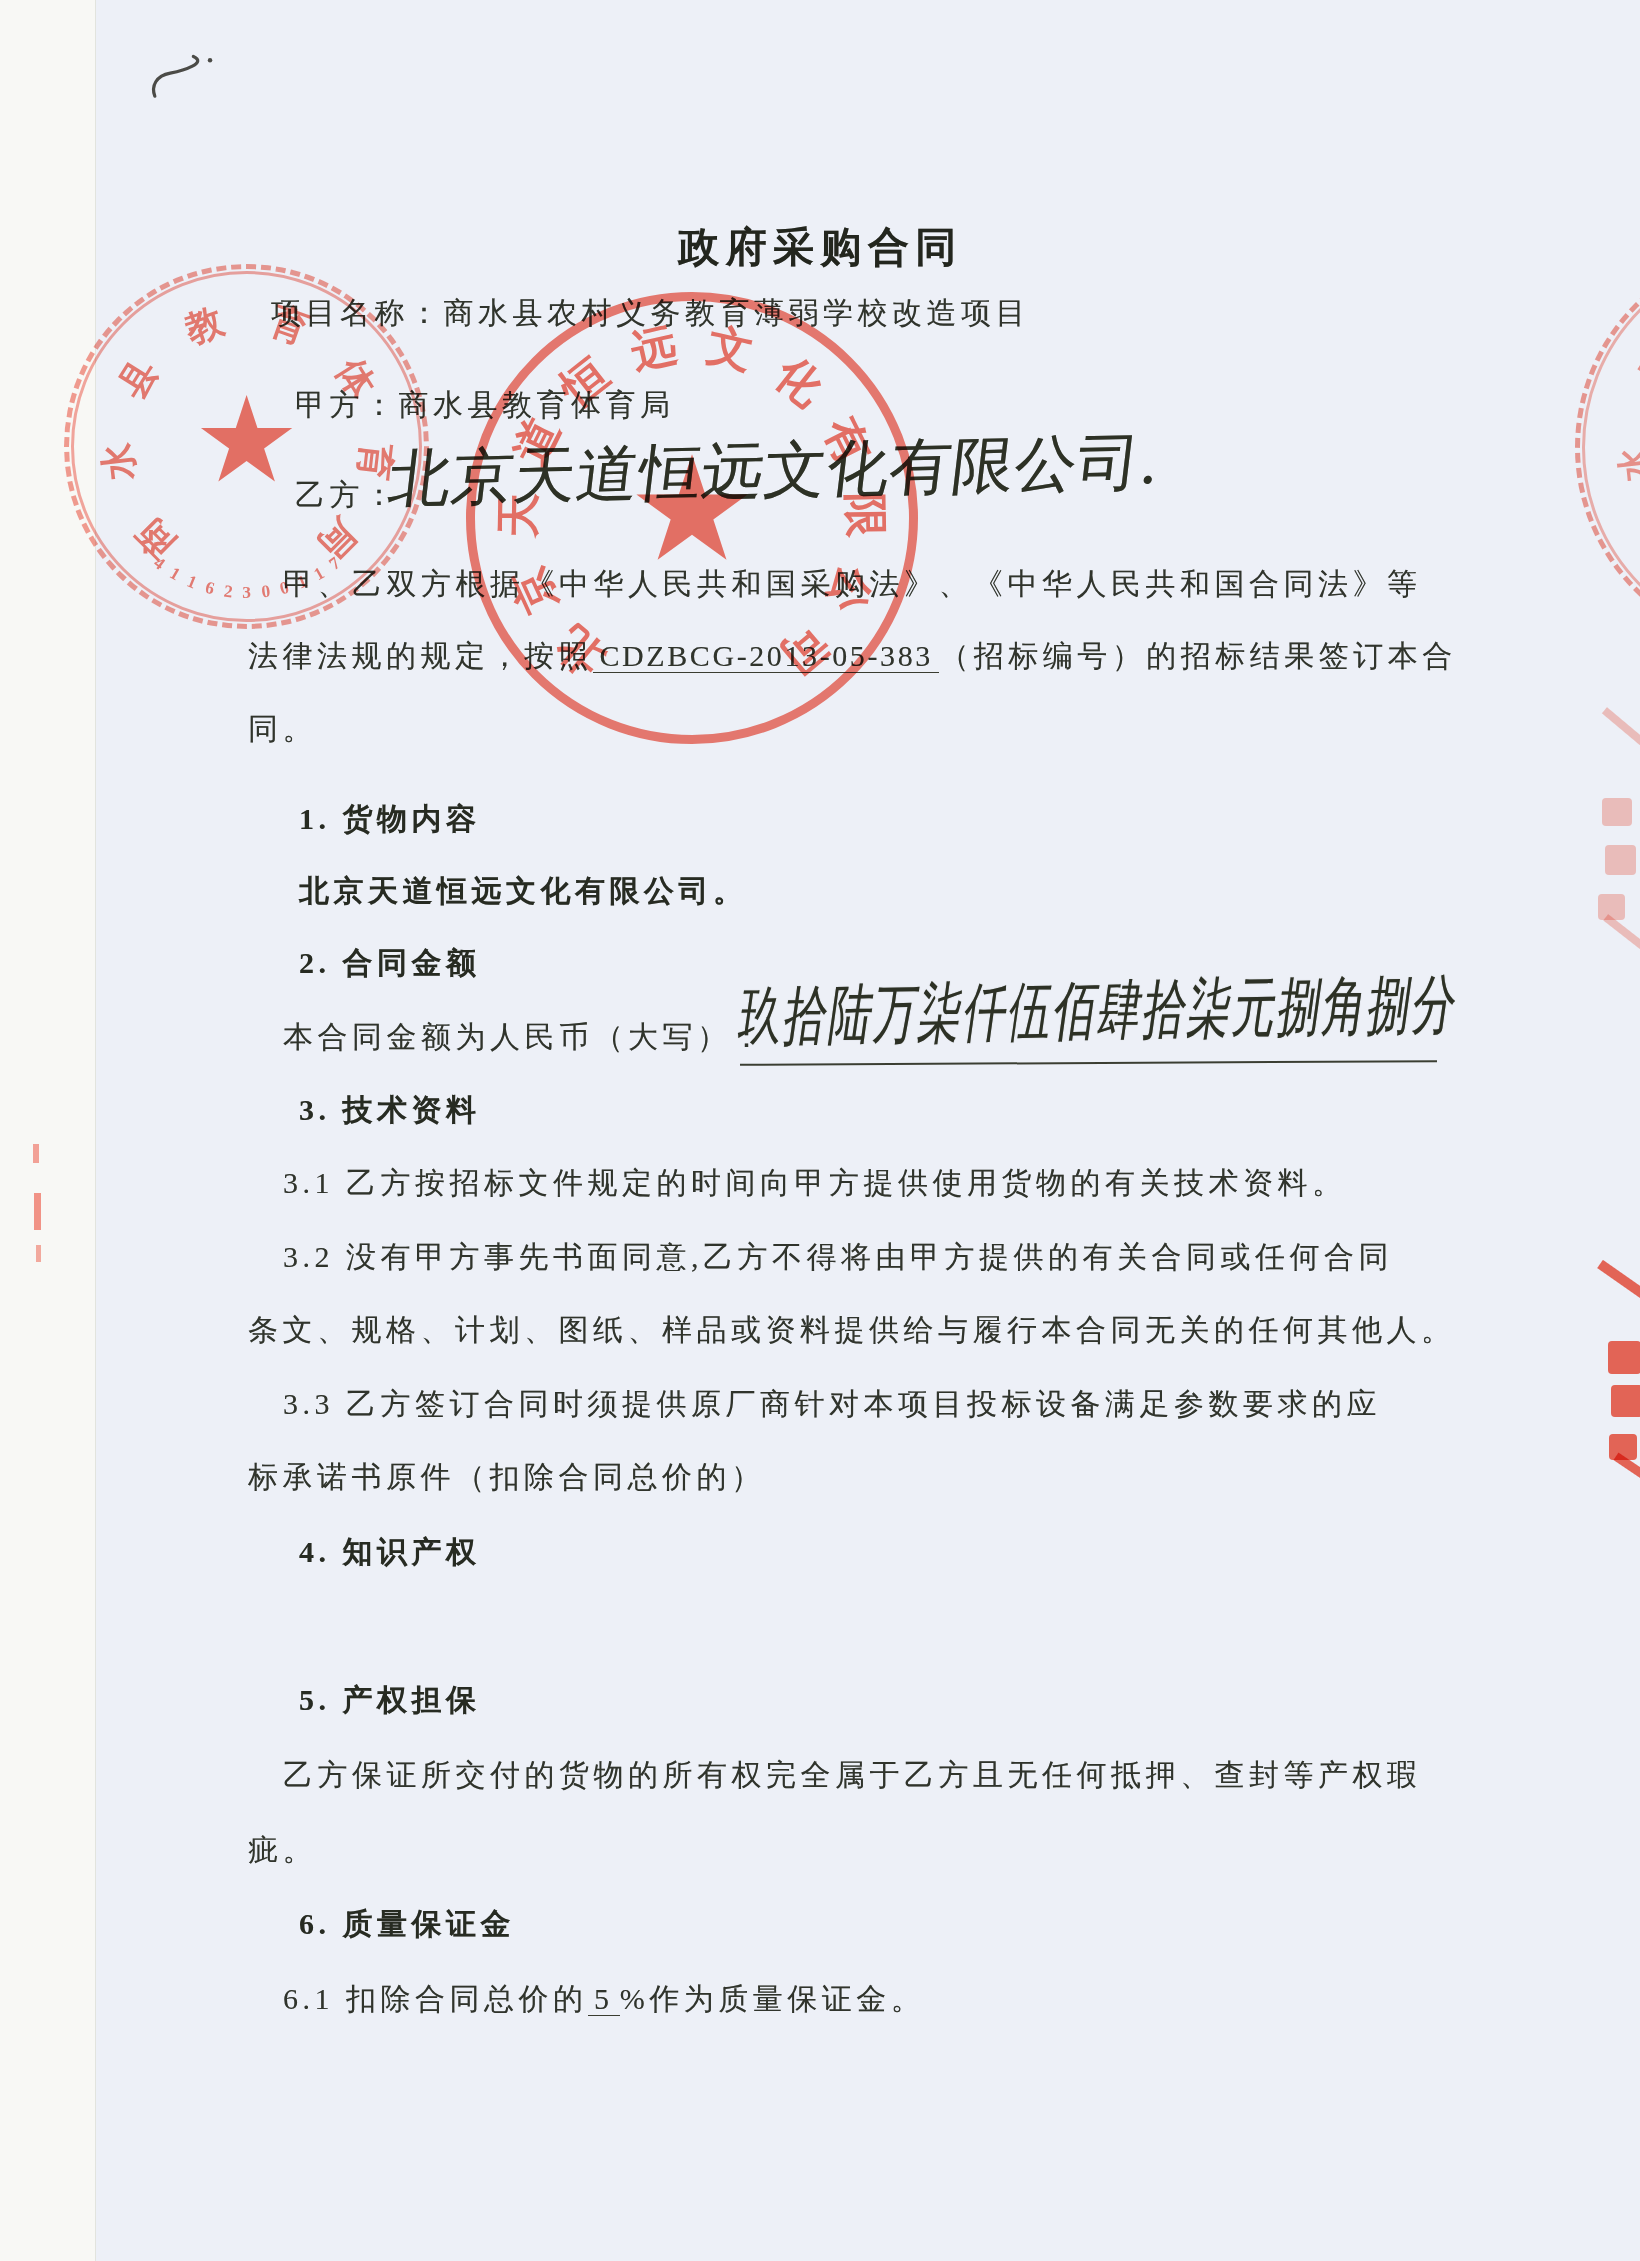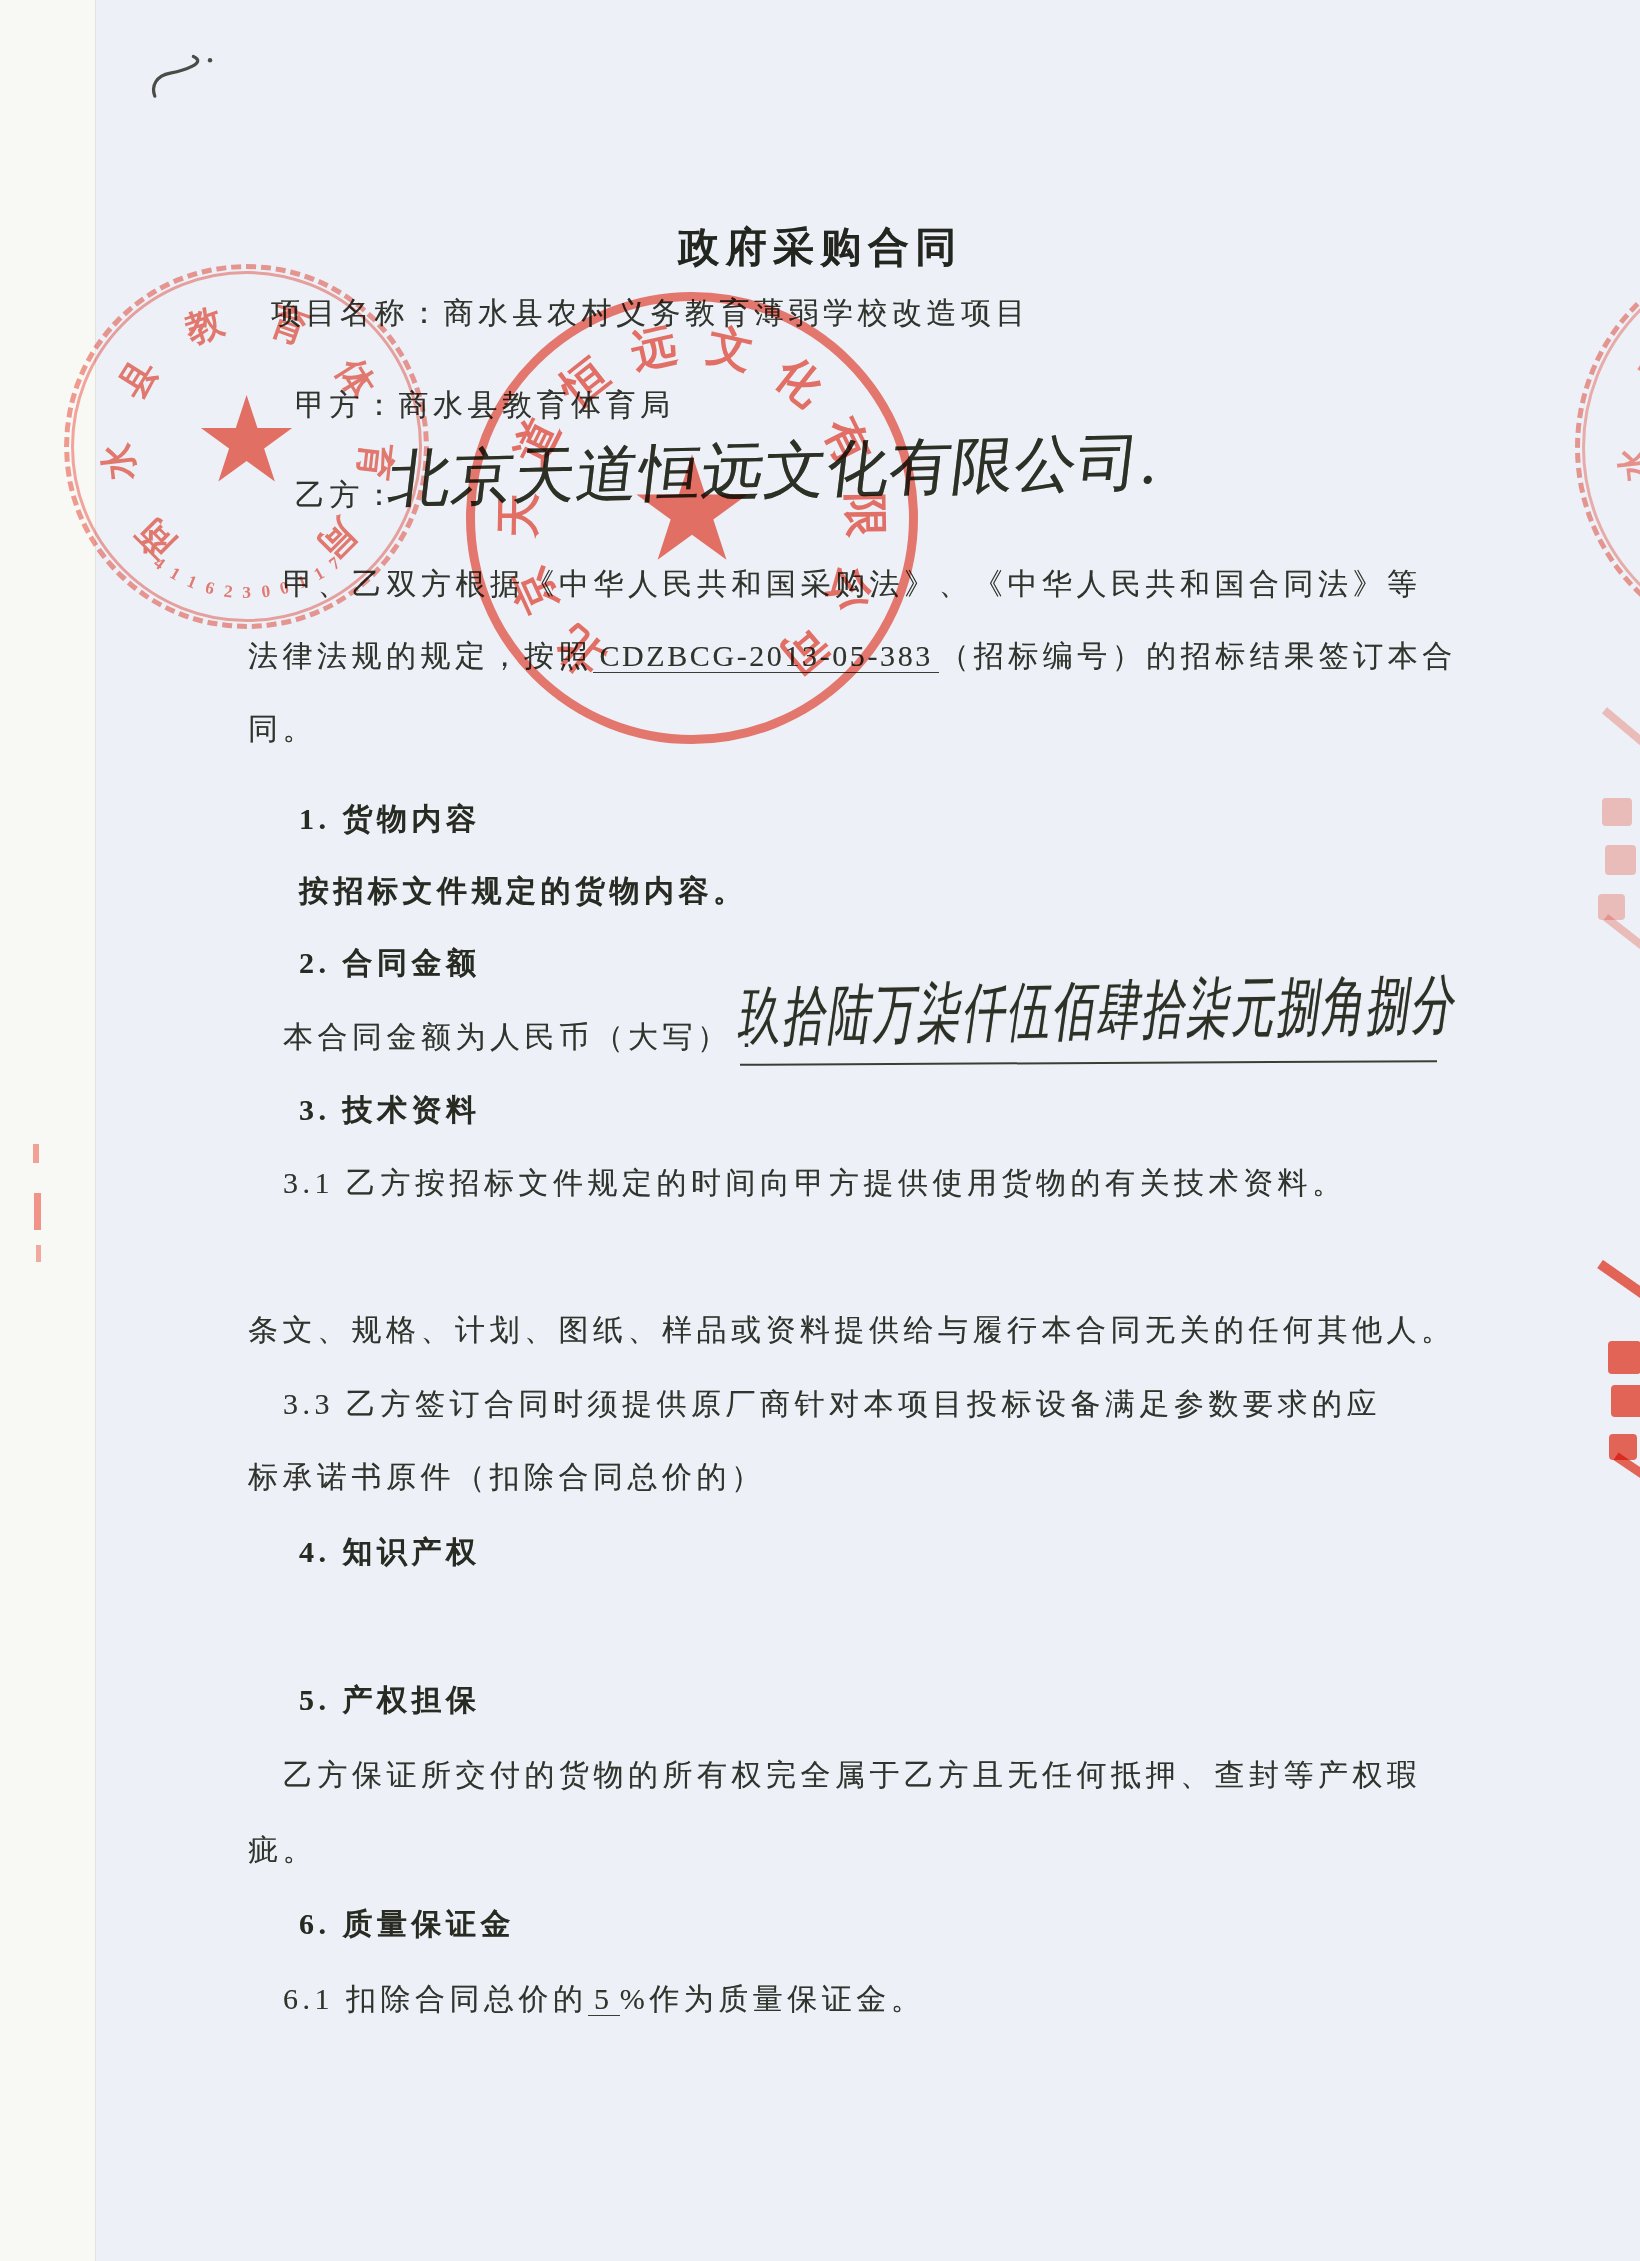--- a/index.html
+++ b/index.html
@@ -76,29 +76,30 @@
 
   <div class="tline" style="top:564px;left:283px;">甲、乙双方根据《中华人民共和国采购法》、《中华人民共和国合同法》等</div>
 
   <div class="tline" style="top:636px;left:248px;">
     <span>法律法规的规定，按照</span><span class="u latin">CDZBCG-2013-05-383</span><span>（招标编号）的招标结果签订本合</span>
   </div>
 
   <div class="tline" style="top:709px;left:248px;">同。</div>
 
   <div class="tline bold" style="top:799px;left:287px;">1. 货物内容</div>
-  <div class="tline bold" style="top:871px;left:287px;">按招标文件规定的货物内容。</div>
+  <div class="tline bold" style="top:871px;left:287px;">北京天道恒远文化有限公司。</div>
 
   <div class="tline bold" style="top:943px;left:287px;">2. 合同金额</div>
   <div class="tline" style="top:1017px;left:283px;">本合同金额为人民币（大写）：</div>
   <div class="amount-underline"></div>
   <div class="handwriting" id="hw-amount">玖拾陆万柒仟伍佰肆拾柒元捌角捌分</div>
 
   <div class="tline bold" style="top:1090px;left:287px;">3. 技术资料</div>
   <div class="tline" style="top:1163px;left:283px;">3.1 乙方按招标文件规定的时间向甲方提供使用货物的有关技术资料。</div>
+  <div class="tline" style="top:1237px;left:283px;">3.2 没有甲方事先书面同意,乙方不得将由甲方提供的有关合同或任何合同</div>
   <div class="tline" style="top:1310px;left:248px;">条文、规格、计划、图纸、样品或资料提供给与履行本合同无关的任何其他人。</div>
   <div class="tline" style="top:1384px;left:283px;">3.3 乙方签订合同时须提供原厂商针对本项目投标设备满足参数要求的应</div>
   <div class="tline" style="top:1457px;left:248px;">标承诺书原件（扣除合同总价的）</div>
 
   <div class="tline bold" style="top:1532px;left:287px;font-family:Liberation Serif, serif;">4. 知识产权</div>
 
   <div class="tline bold" style="top:1680px;left:287px;">5. 产权担保</div>
   <div class="tline" style="top:1755px;left:283px;">乙方保证所交付的货物的所有权完全属于乙方且无任何抵押、查封等产权瑕</div>
   <div class="tline" style="top:1830px;left:248px;">疵。</div>
 

